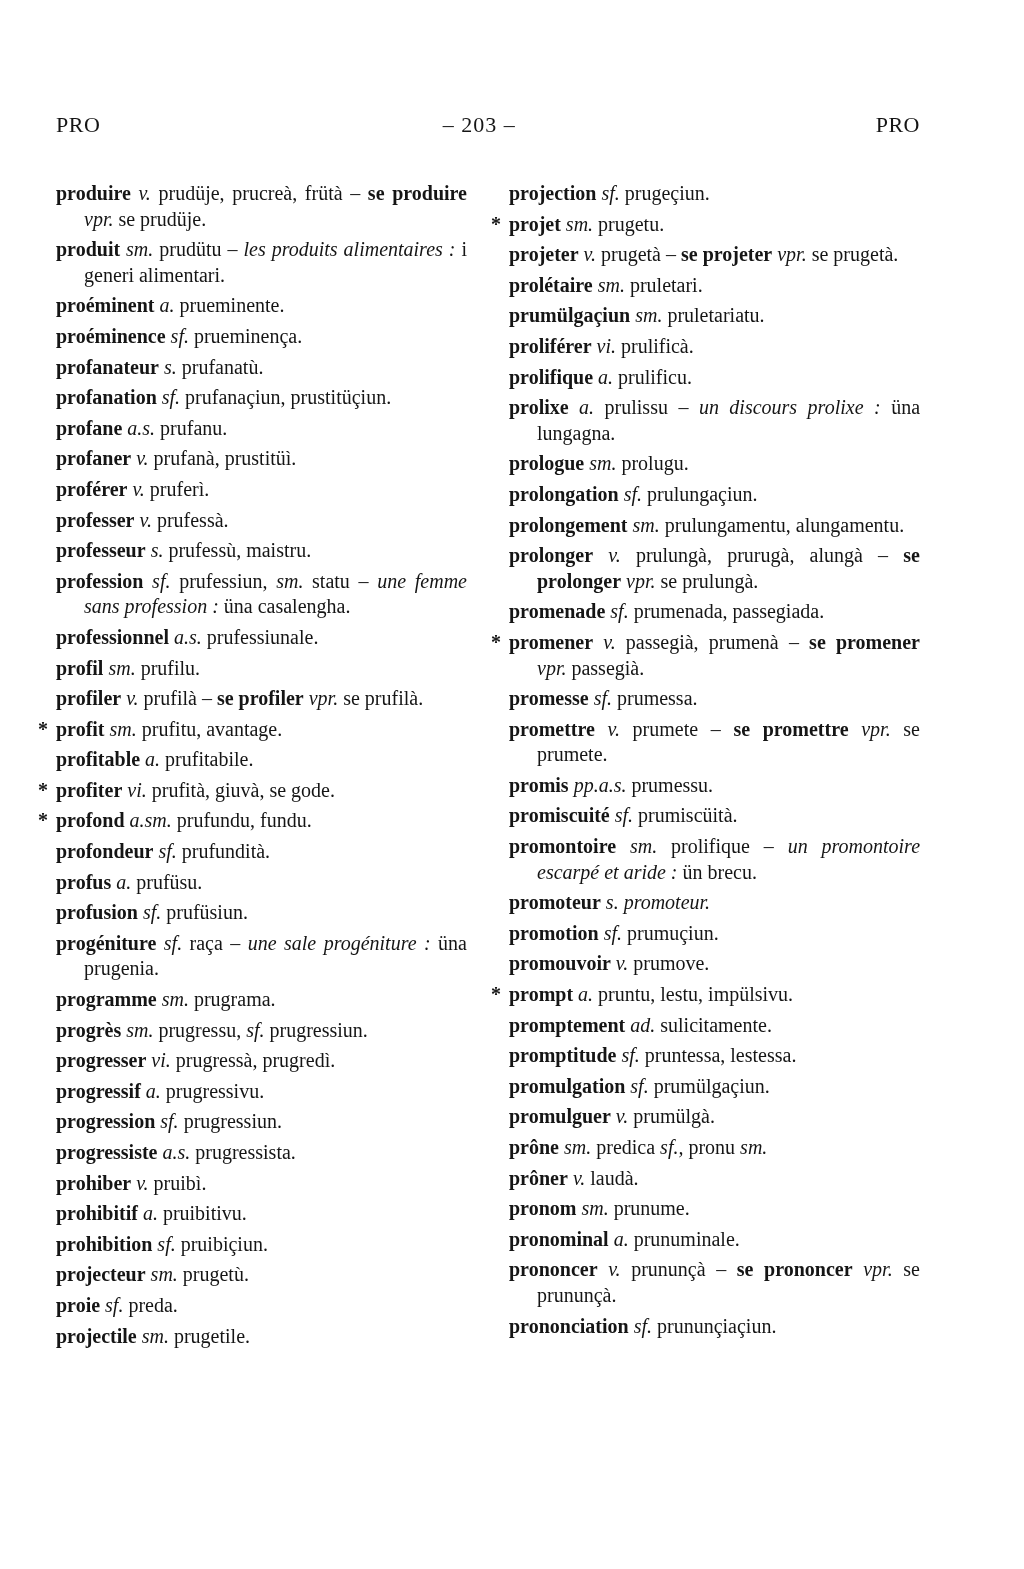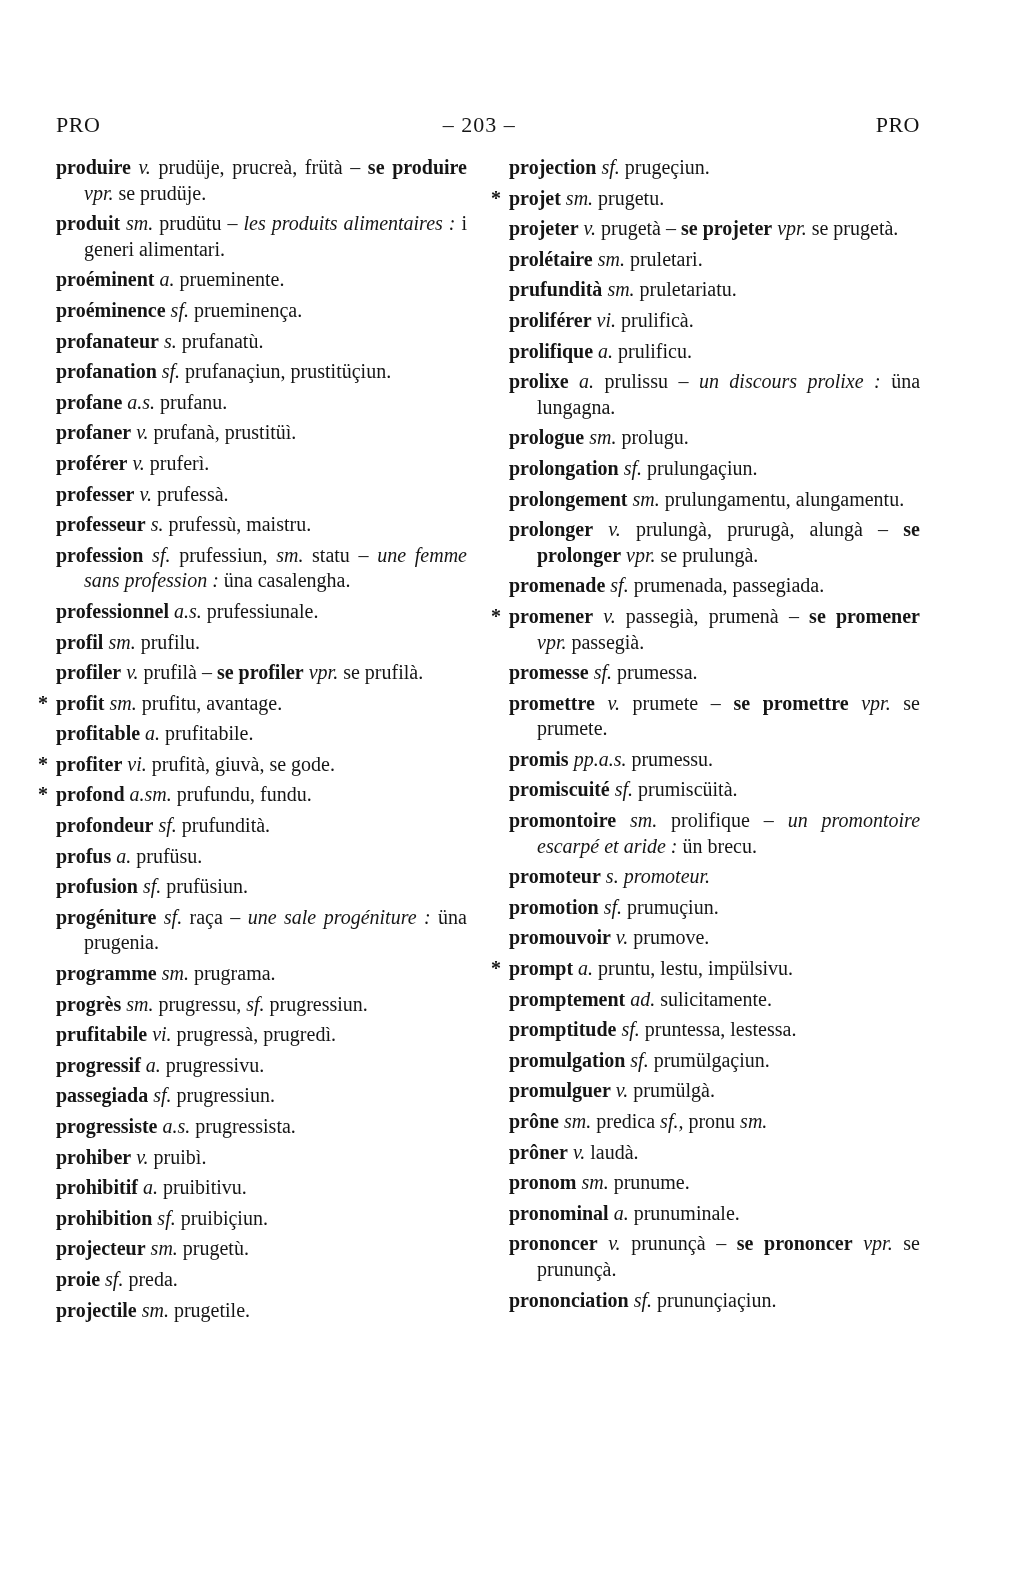--- a/index.html
+++ b/index.html
@@ -28,21 +28,21 @@
   }
   .page-header .center {
     position: absolute;
     left: 50%;
     transform: translateX(-62%);
     letter-spacing: 1px;
   }
   .columns {
     display: flex;
     gap: 42px;
-    margin-top: 17px;
+    margin-top: 43px;
   }
   .column {
     flex: 1 1 0;
     min-width: 0;
     font-size: 20px;
     line-height: 25.6px;
   }
   .entry {
     position: relative;
     padding-left: 28px;
@@ -90,37 +90,37 @@
         <div class="entry"><span class="star">*</span><span class="seg-b">profit</span><span class="seg-i"> sm.</span><span class="seg-r"> prufitu, avantage.</span></div>
         <div class="entry"><span class="seg-b">profitable</span><span class="seg-i"> a.</span><span class="seg-r"> prufitabile.</span></div>
         <div class="entry"><span class="star">*</span><span class="seg-b">profiter</span><span class="seg-i"> vi.</span><span class="seg-r"> prufità, giuvà, se gode.</span></div>
         <div class="entry"><span class="star">*</span><span class="seg-b">profond</span><span class="seg-i"> a.sm.</span><span class="seg-r"> prufundu, fundu.</span></div>
         <div class="entry"><span class="seg-b">profondeur</span><span class="seg-i"> sf.</span><span class="seg-r"> prufundità.</span></div>
         <div class="entry"><span class="seg-b">profus</span><span class="seg-i"> a.</span><span class="seg-r"> prufüsu.</span></div>
         <div class="entry"><span class="seg-b">profusion</span><span class="seg-i"> sf.</span><span class="seg-r"> prufüsiun.</span></div>
         <div class="entry"><span class="seg-b">progéniture</span><span class="seg-i"> sf.</span><span class="seg-r"> raça – </span><span class="seg-i">une sale progéniture :</span><span class="seg-r"> üna prugenia.</span></div>
         <div class="entry"><span class="seg-b">programme</span><span class="seg-i"> sm.</span><span class="seg-r"> prugrama.</span></div>
         <div class="entry"><span class="seg-b">progrès</span><span class="seg-i"> sm.</span><span class="seg-r"> prugressu, </span><span class="seg-i">sf.</span><span class="seg-r"> prugressiun.</span></div>
-        <div class="entry"><span class="seg-b">prufitabile</span><span class="seg-i"> vi.</span><span class="seg-r"> prugressà, prugredì.</span></div>
+        <div class="entry"><span class="seg-b">progresser</span><span class="seg-i"> vi.</span><span class="seg-r"> prugressà, prugredì.</span></div>
         <div class="entry"><span class="seg-b">progressif</span><span class="seg-i"> a.</span><span class="seg-r"> prugressivu.</span></div>
-        <div class="entry"><span class="seg-b">passegiada</span><span class="seg-i"> sf.</span><span class="seg-r"> prugressiun.</span></div>
+        <div class="entry"><span class="seg-b">progression</span><span class="seg-i"> sf.</span><span class="seg-r"> prugressiun.</span></div>
         <div class="entry"><span class="seg-b">progressiste</span><span class="seg-i"> a.s.</span><span class="seg-r"> prugressista.</span></div>
         <div class="entry"><span class="seg-b">prohiber</span><span class="seg-i"> v.</span><span class="seg-r"> pruibì.</span></div>
         <div class="entry"><span class="seg-b">prohibitif</span><span class="seg-i"> a.</span><span class="seg-r"> pruibitivu.</span></div>
         <div class="entry"><span class="seg-b">prohibition</span><span class="seg-i"> sf.</span><span class="seg-r"> pruibiçiun.</span></div>
         <div class="entry"><span class="seg-b">projecteur</span><span class="seg-i"> sm.</span><span class="seg-r"> prugetù.</span></div>
         <div class="entry"><span class="seg-b">proie</span><span class="seg-i"> sf.</span><span class="seg-r"> preda.</span></div>
         <div class="entry"><span class="seg-b">projectile</span><span class="seg-i"> sm.</span><span class="seg-r"> prugetile.</span></div>
       </div>
     <div class="column">
         <div class="entry"><span class="seg-b">projection</span><span class="seg-i"> sf.</span><span class="seg-r"> prugeçiun.</span></div>
         <div class="entry"><span class="star">*</span><span class="seg-b">projet</span><span class="seg-i"> sm.</span><span class="seg-r"> prugetu.</span></div>
         <div class="entry"><span class="seg-b">projeter</span><span class="seg-i"> v.</span><span class="seg-r"> prugetà – </span><span class="seg-b">se projeter</span><span class="seg-i"> vpr.</span><span class="seg-r"> se prugetà.</span></div>
         <div class="entry"><span class="seg-b">prolétaire</span><span class="seg-i"> sm.</span><span class="seg-r"> pruletari.</span></div>
-        <div class="entry"><span class="seg-b">prufundità</span><span class="seg-i"> sm.</span><span class="seg-r"> pruletariatu.</span></div>
+        <div class="entry"><span class="seg-b">prumülgaçiun</span><span class="seg-i"> sm.</span><span class="seg-r"> pruletariatu.</span></div>
         <div class="entry"><span class="seg-b">proliférer</span><span class="seg-i"> vi.</span><span class="seg-r"> prulificà.</span></div>
         <div class="entry"><span class="seg-b">prolifique</span><span class="seg-i"> a.</span><span class="seg-r"> prulificu.</span></div>
         <div class="entry"><span class="seg-b">prolixe</span><span class="seg-i"> a.</span><span class="seg-r"> prulissu – </span><span class="seg-i">un discours prolixe :</span><span class="seg-r"> üna lungagna.</span></div>
         <div class="entry"><span class="seg-b">prologue</span><span class="seg-i"> sm.</span><span class="seg-r"> prolugu.</span></div>
         <div class="entry"><span class="seg-b">prolongation</span><span class="seg-i"> sf.</span><span class="seg-r"> prulungaçiun.</span></div>
         <div class="entry"><span class="seg-b">prolongement</span><span class="seg-i"> sm.</span><span class="seg-r"> prulungamentu, alungamentu.</span></div>
         <div class="entry"><span class="seg-b">prolonger</span><span class="seg-i"> v.</span><span class="seg-r"> prulungà, prurugà, alungà – </span><span class="seg-b">se prolonger</span><span class="seg-i"> vpr.</span><span class="seg-r"> se prulungà.</span></div>
         <div class="entry"><span class="seg-b">promenade</span><span class="seg-i"> sf.</span><span class="seg-r"> prumenada, passegiada.</span></div>
         <div class="entry"><span class="star">*</span><span class="seg-b">promener</span><span class="seg-i"> v.</span><span class="seg-r"> passegià, prumenà – </span><span class="seg-b">se promener</span><span class="seg-i"> vpr.</span><span class="seg-r"> passegià.</span></div>
         <div class="entry"><span class="seg-b">promesse</span><span class="seg-i"> sf.</span><span class="seg-r"> prumessa.</span></div>

